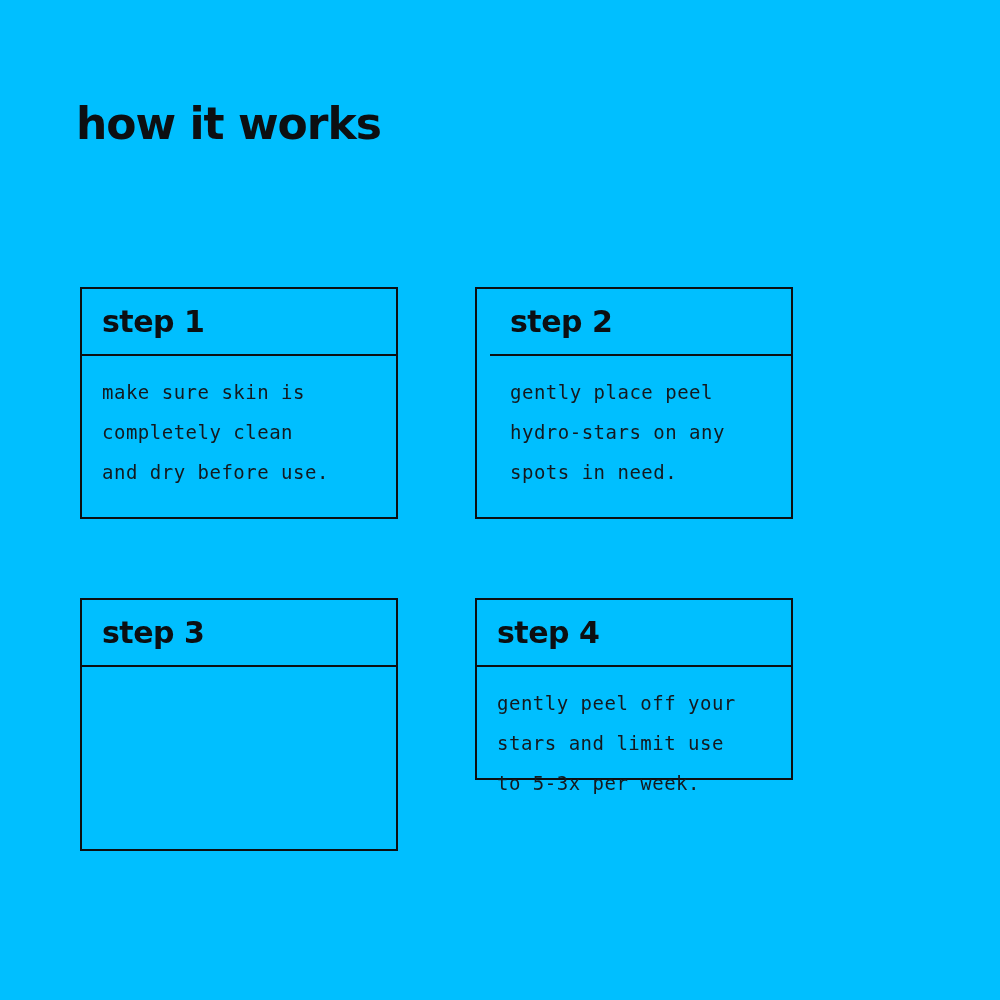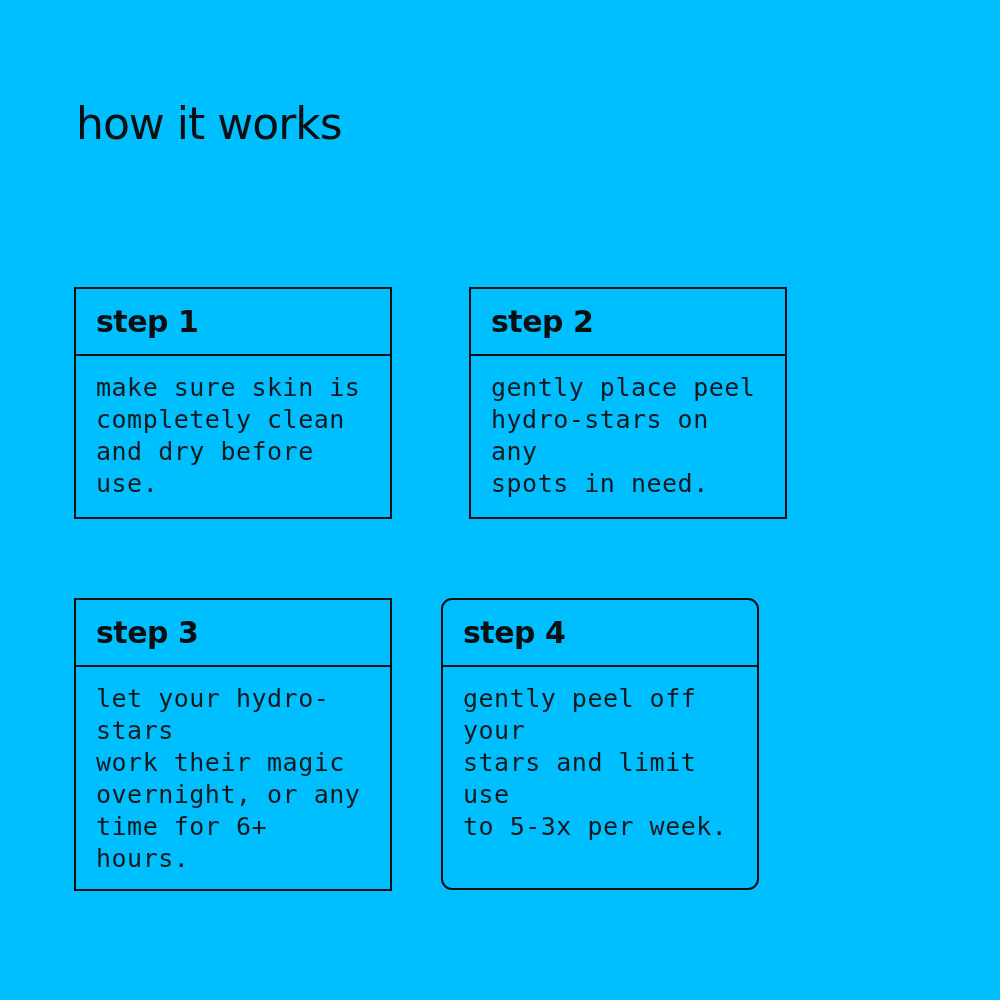--- a/index.html
+++ b/index.html
@@ -17,57 +17,58 @@
     height: 1000px;
     background: #00BFFF;
     color: #111418;
   }
 
   .page-title {
     position: absolute;
     left: 76px;
     top: 98px;
     font-size: 44px;
-    font-weight: 400;
+    font-weight: 700;
     letter-spacing: -1px;
     color: #0c0f12;
   }
 
   .step-card {
     position: absolute;
     width: 318px;
     border: 2px solid #0c0f12;
     background: transparent;
+    margin-left: 6px;
   }
 
   .card-1 { left: 74px;  top: 287px; height: 232px; }
-  .card-2 { left: 469px; top: 287px; height: 232px; }
-  .card-3 { left: 74px;  top: 598px; height: 293px; }
-  .card-4 { left: 441px; top: 598px; height: 292px; border-radius: 11px; }
+  .card-2 { left: 469px; top: 287px; height: 232px; padding-left: 13px; }
+  .card-3 { left: 74px;  top: 598px; height: 253px; }
+  .card-4 { left: 469px; top: 598px; height: 182px; }
 
   .step-header {
     height: 67px;
     border-bottom: 2px solid #0c0f12;
     display: flex;
     align-items: center;
     padding: 0 20px;
   }
 
   .step-label {
     font-size: 30px;
     font-weight: 800;
     letter-spacing: -0.5px;
     color: #0c0f12;
   }
 
   .step-body {
     padding: 16px 18px 0 20px;
     font-family: "DejaVu Sans Mono", "Liberation Mono", monospace;
-    font-size: 25px;
-    line-height: 32px;
+    font-size: 19px;
+    line-height: 40px;
     letter-spacing: 0.5px;
     color: #14191e;
     white-space: pre-line;
   }
 </style>
 </head>
 <body>
 
 <div class="canvas">
 
@@ -88,24 +89,20 @@
     </div>
     <div class="step-body">gently place peel
 hydro-stars on any
 spots in need.</div>
   </section>
 
   <section class="step-card card-3">
     <div class="step-header">
       <span class="step-label">step 3</span>
     </div>
-    <div class="step-body">let your hydro-stars
-work their magic
-overnight, or any
-time for 6+ hours.</div>
   </section>
 
   <section class="step-card card-4">
     <div class="step-header">
       <span class="step-label">step 4</span>
     </div>
     <div class="step-body">gently peel off your
 stars and limit use
 to 5-3x per week.</div>
   </section>

